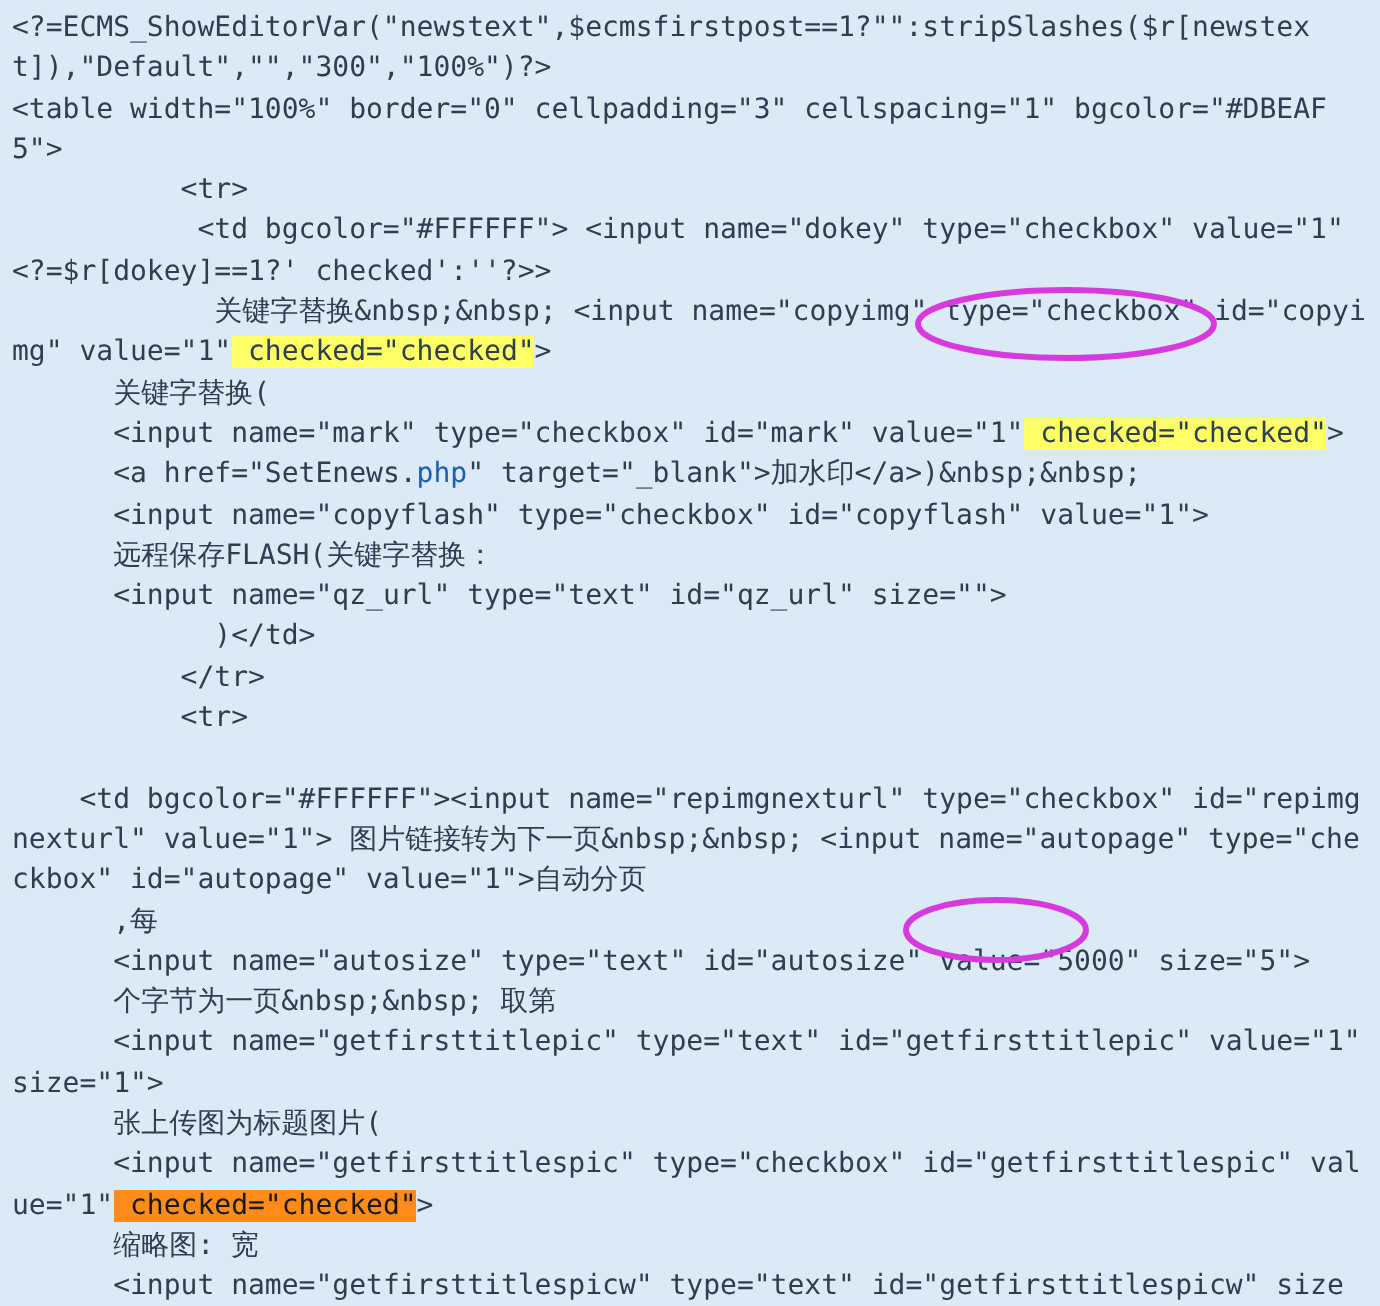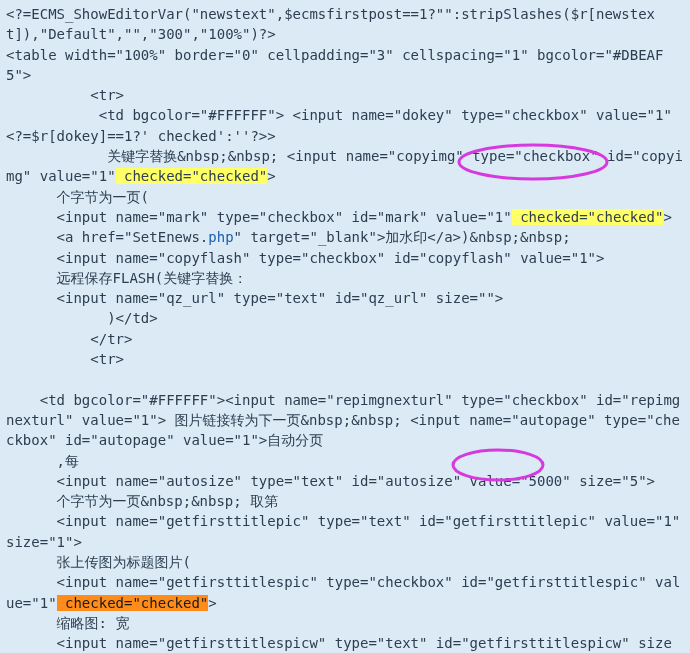--- a/index.html
+++ b/index.html
@@ -42,21 +42,21 @@
 </style>
 </head>
 <body>
 
 <div class="wrap">
 <div class="page"><span>&lt;?=ECMS_ShowEditorVar("newstext",$ecmsfirstpost==1?"":stripSlashes($r[newstext]),"Default","","300","100%")?&gt;</span>
 <span>&lt;table width="100%" border="0" cellpadding="3" cellspacing="1" bgcolor="#DBEAF5"&gt;</span>
 <span>          &lt;tr&gt;</span>
 <span>           &lt;td bgcolor="#FFFFFF"&gt; &lt;input name="dokey" type="checkbox" value="1"&lt;?=$r[dokey]==1?' checked':''?&gt;&gt;</span>
 <span>            关键字替换&amp;nbsp;&amp;nbsp; &lt;input name="copyimg" type="checkbox" id="copyimg" value="1"</span><span class="hl-yellow"> checked="checked"</span><span>&gt;</span>
-<span>      个字节为一页(</span>
+<span>      关键字替换(</span>
 <span>      &lt;input name="mark" type="checkbox" id="mark" value="1"</span><span class="hl-yellow"> checked="checked"</span><span>&gt;</span>
 <span>      &lt;a href="SetEnews.</span><span class="lnk">php</span><span>" target="_blank"&gt;加水印&lt;/a&gt;)&amp;nbsp;&amp;nbsp;</span>
 <span>      &lt;input name="copyflash" type="checkbox" id="copyflash" value="1"&gt;</span>
 <span>      远程保存FLASH(关键字替换：</span>
 <span>      &lt;input name="qz_url" type="text" id="qz_url" size=""&gt;</span>
 <span>            )&lt;/td&gt;</span>
 <span>          &lt;/tr&gt;</span>
 <span>          &lt;tr&gt;</span>
 <span></span>
 <span>    &lt;td bgcolor="#FFFFFF"&gt;&lt;input name="repimgnexturl" type="checkbox" id="repimgnexturl" value="1"&gt; 图片链接转为下一页&amp;nbsp;&amp;nbsp; &lt;input name="autopage" type="checkbox" id="autopage" value="1"&gt;自动分页</span>

